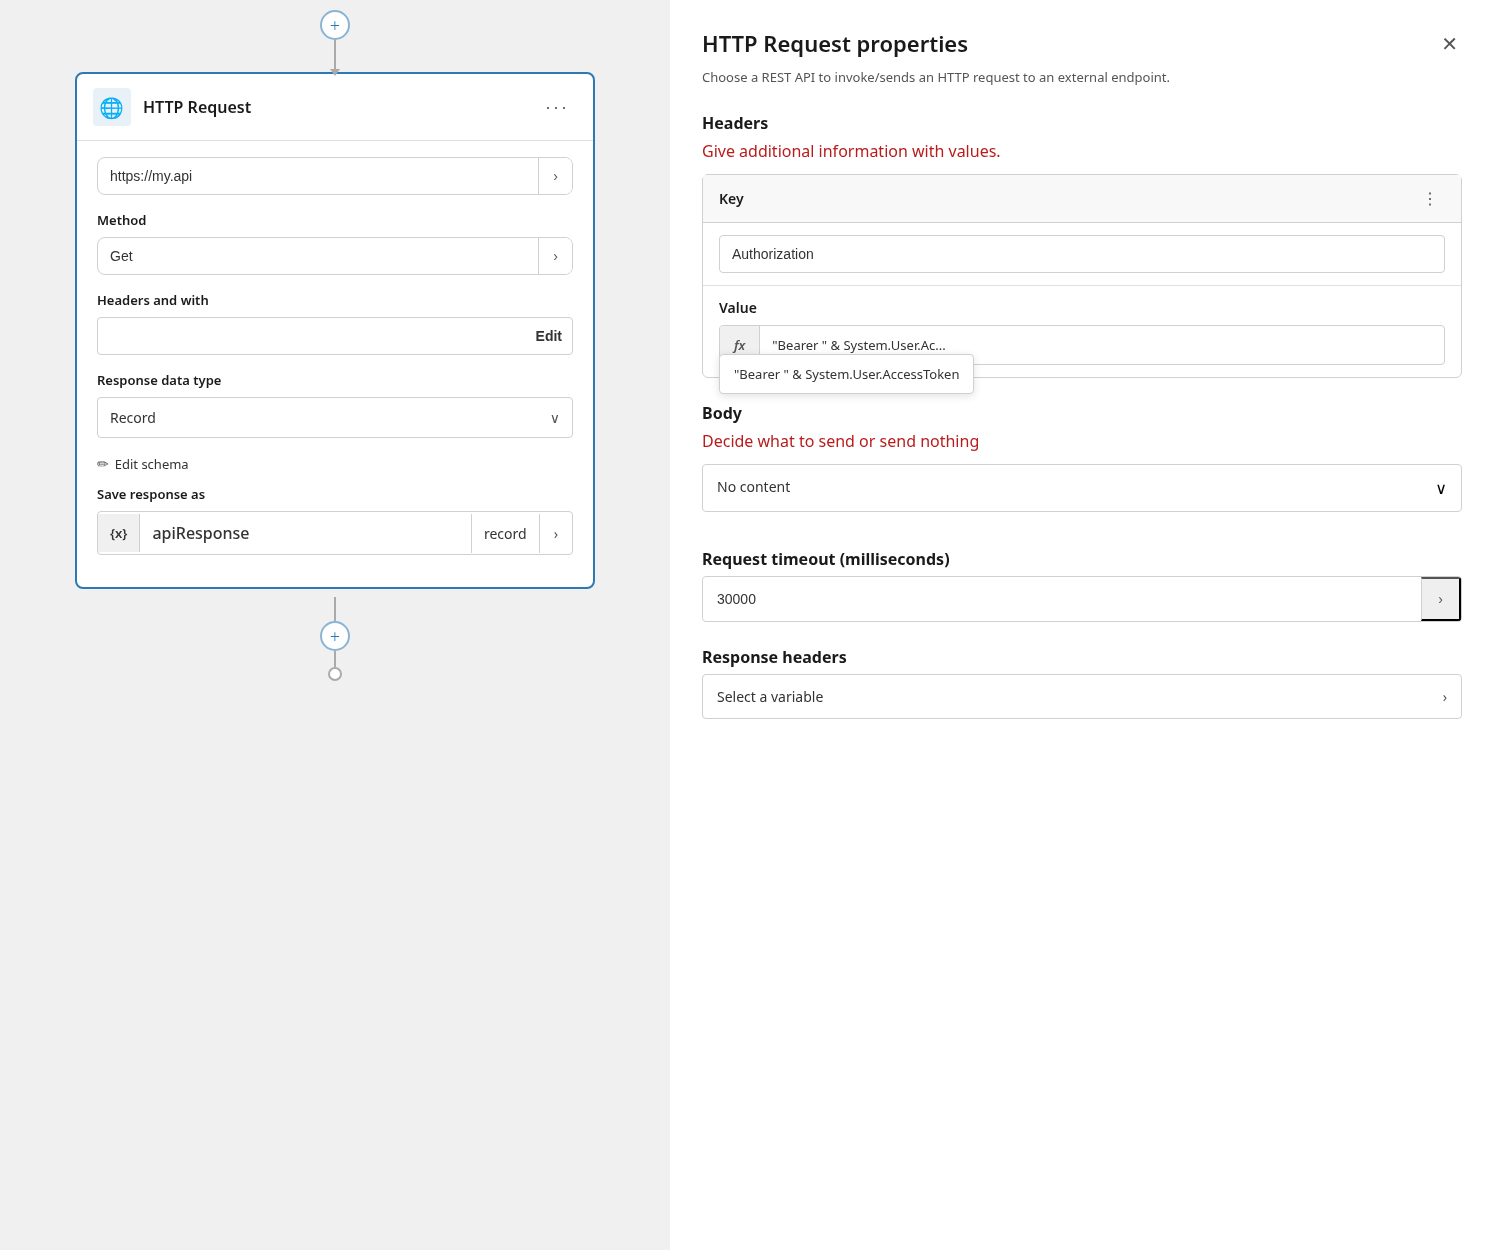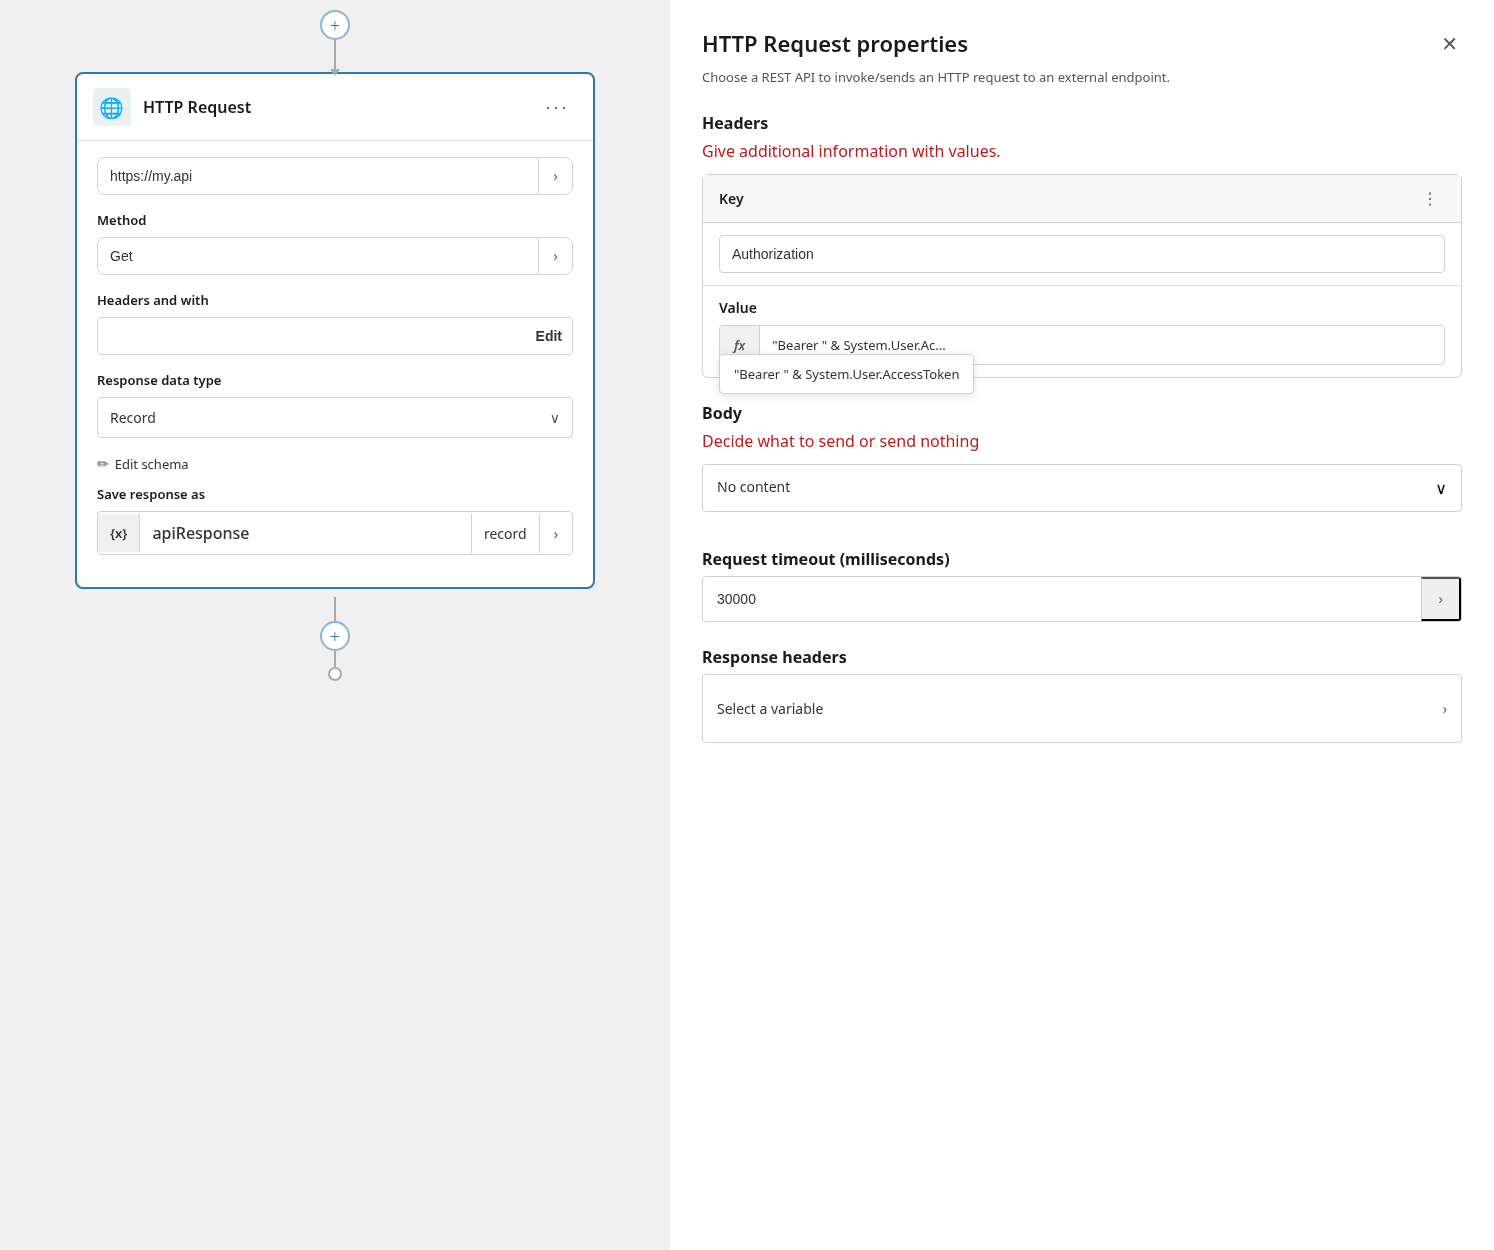--- a/index.html
+++ b/index.html
@@ -474,21 +474,21 @@
     .response-headers-section {
       margin-bottom: 24px;
     }
 
     .variable-select-row {
       display: flex;
       align-items: center;
       border: 1px solid #d0d0d0;
       border-radius: 4px;
       background: white;
-      padding: 24px 14px;
+      padding: 12px 14px;
       cursor: pointer;
     }
 
     .variable-placeholder {
       flex: 1;
       font-size: 14px;
       color: #333;
     }
 
     .variable-arrow {

